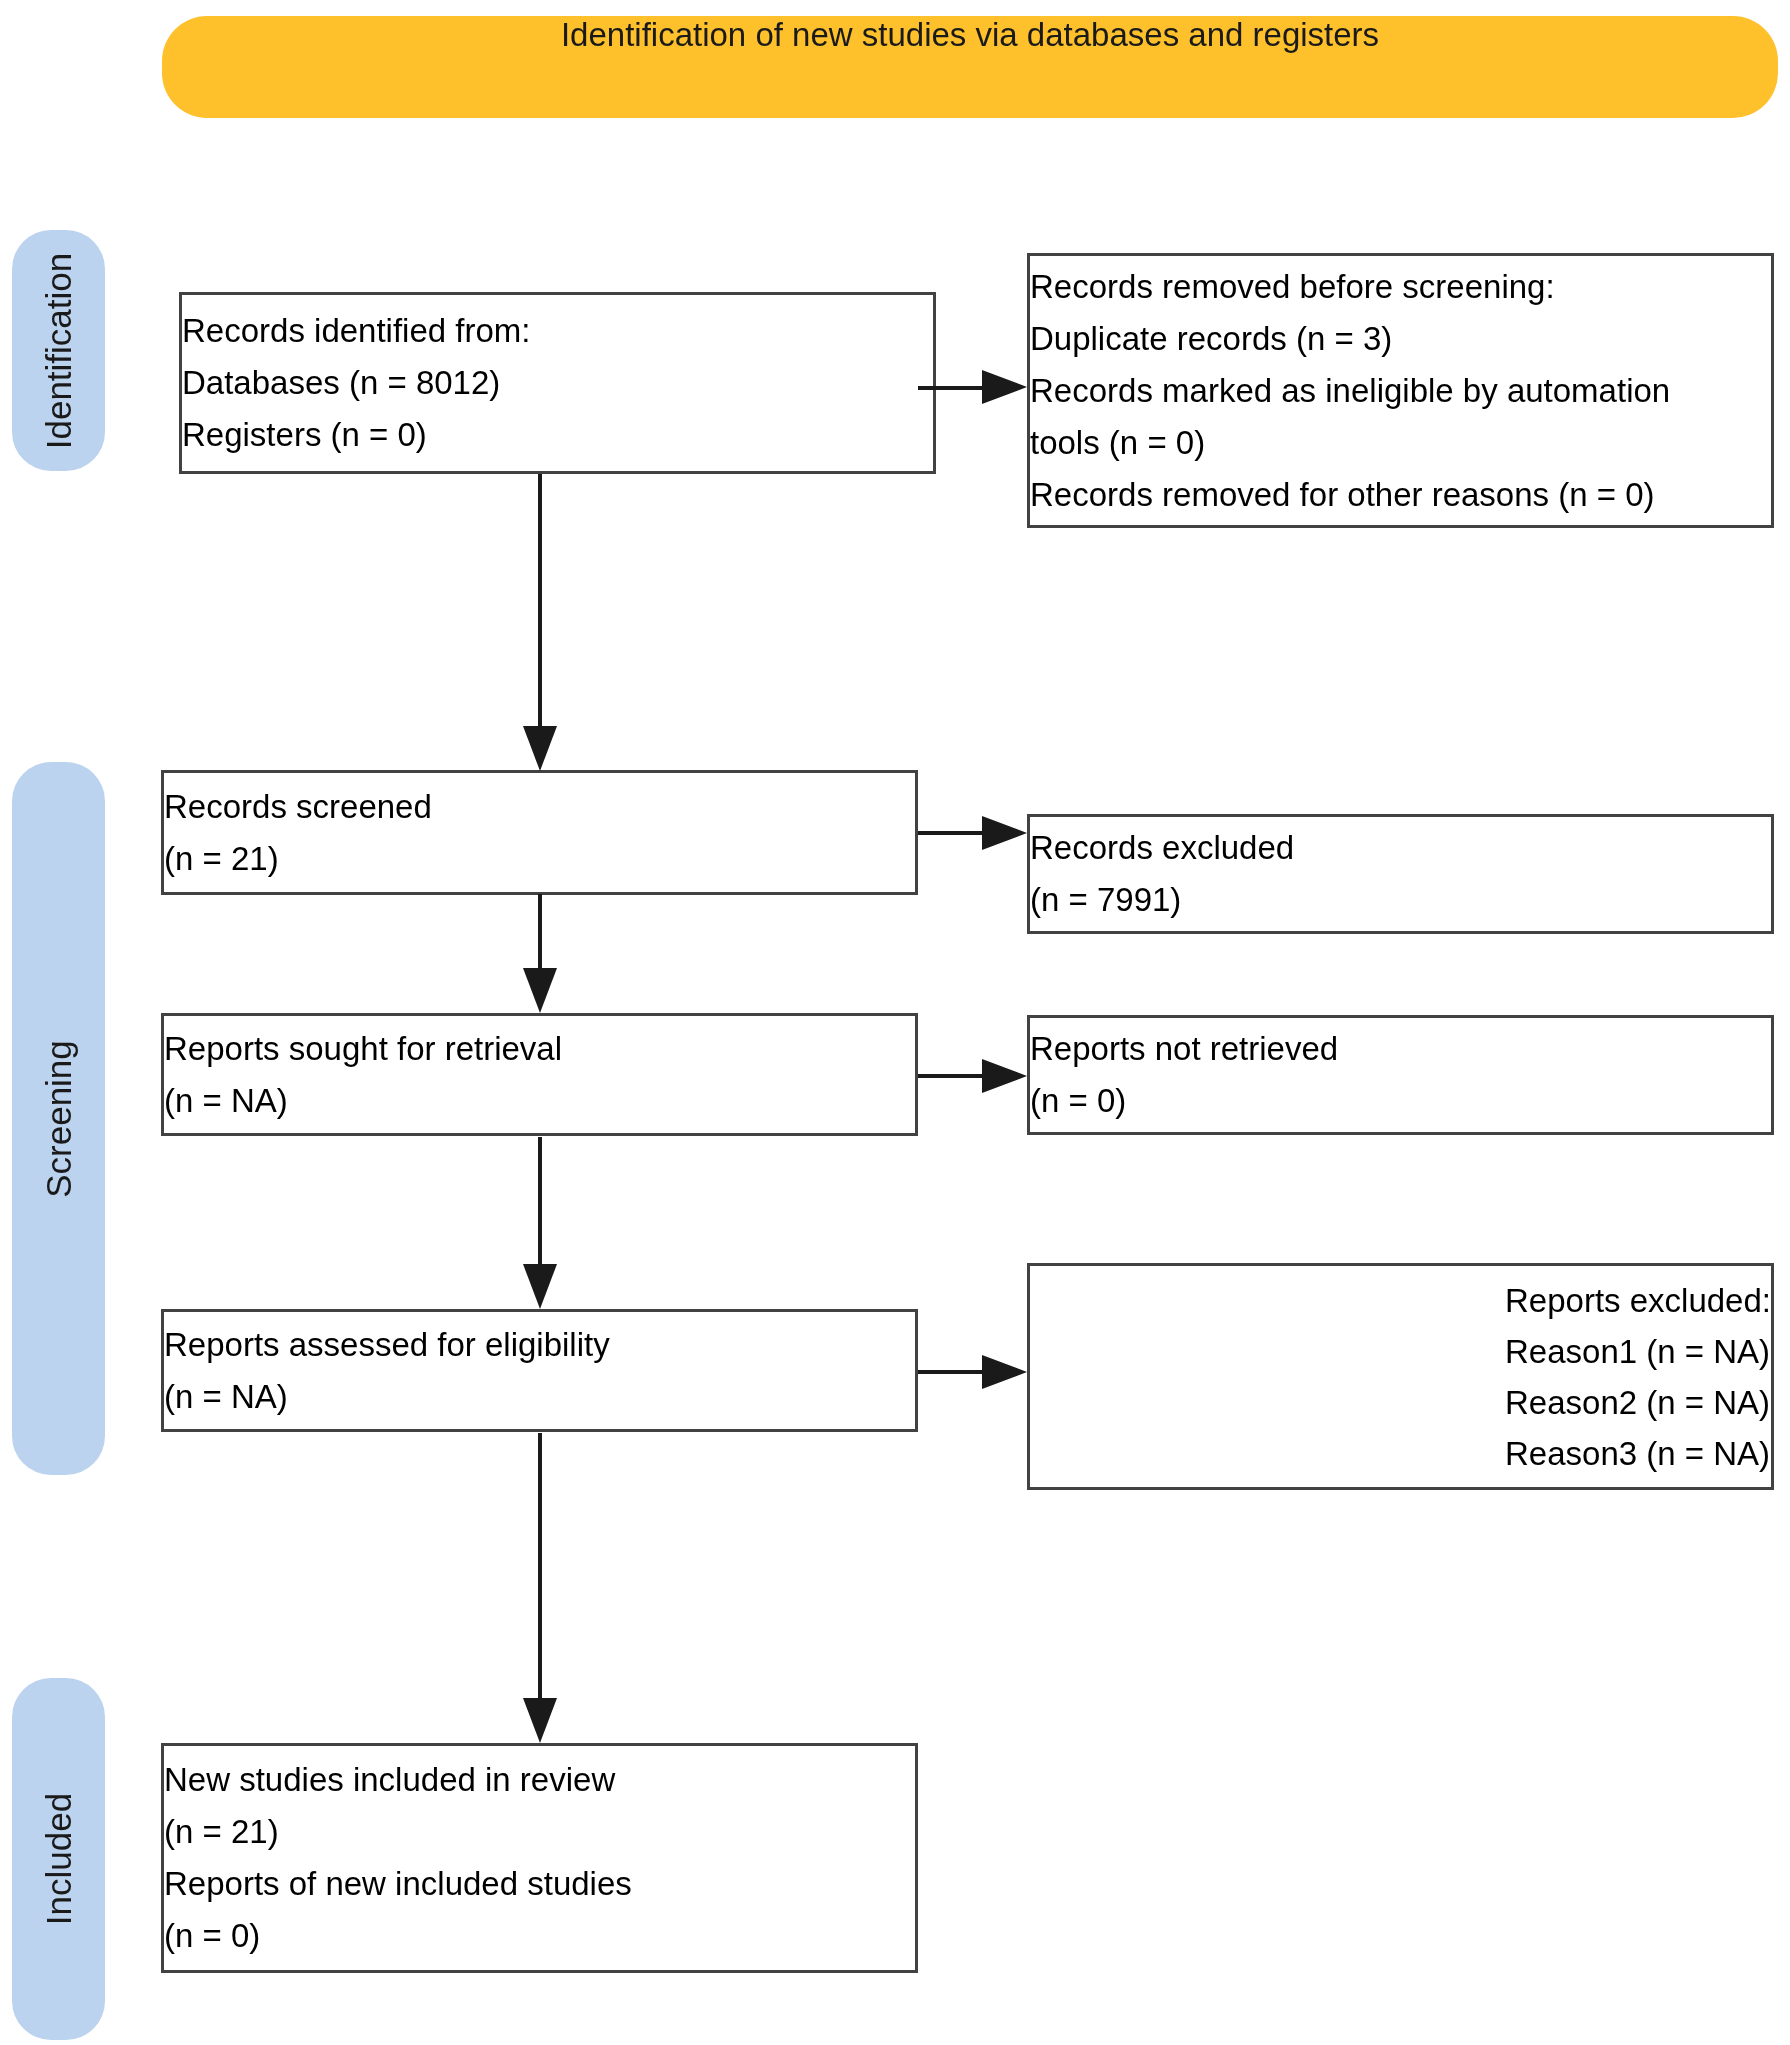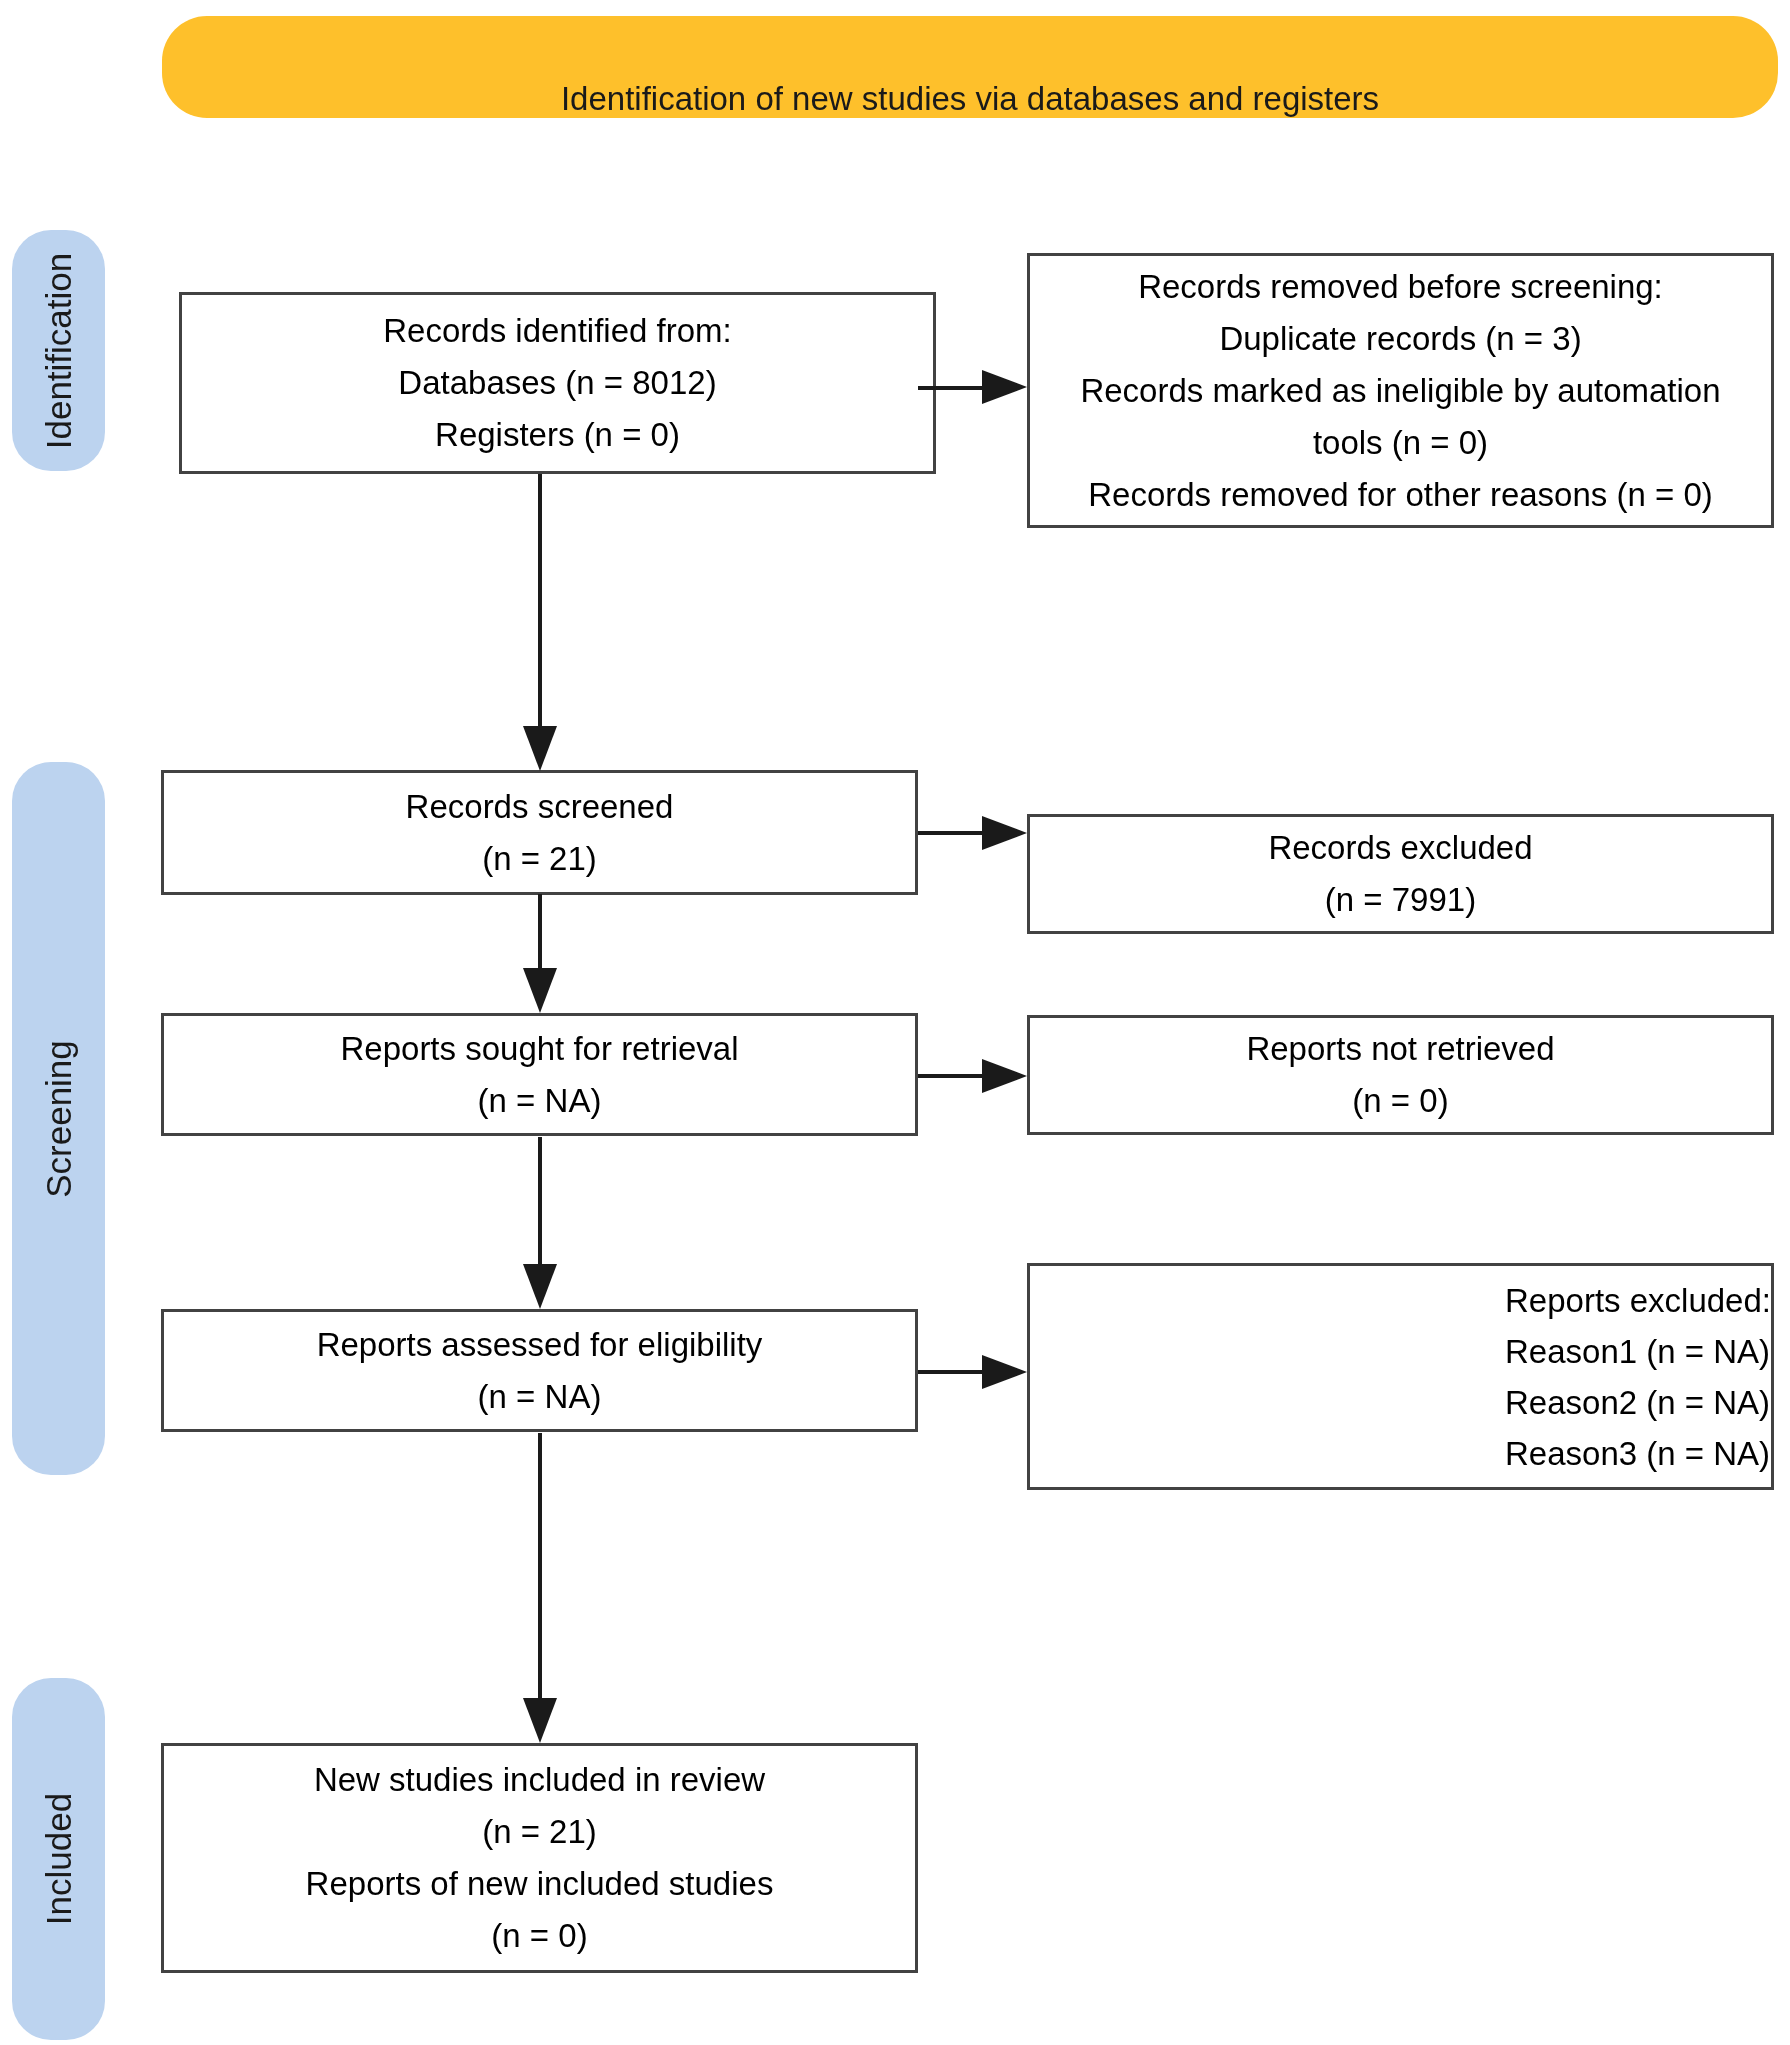--- a/index.html
+++ b/index.html
@@ -2,39 +2,39 @@
 <html style="--banner_bg: #FEC02B; --stage_bg: #BCD3EF; --box_border: #424242; --arrow: #1A1A1A;font-size:9px"><head>
 <meta charset="utf-8">
 <style>
   html,body{margin:0;padding:0;background:#ffffff;}
   body{font-family:"Liberation Sans", sans-serif;color:#000;}
   .stage{position:relative;width:1791px;height:2046px;background:#fff;overflow:hidden;}
 
   .banner{
     position:absolute;left:162px;top:15.7px;width:1616px;height:102px;
     background:var(--banner_bg,#FEC02B);border-radius:45px;
-    display:flex;align-items:flex-end;justify-content:center;
+    display:flex;align-items:flex-start;justify-content:center;
     font-size:33px;color:#1a1a1a;
   }
 
   .pill{
     position:absolute;left:12.3px;width:93px;
     background:var(--stage_bg,#BCD3EF);border-radius:39px;
     display:flex;align-items:center;justify-content:center;
     font-size:35px;color:#1a1a1a;
   }
   .pill span{transform:rotate(-90deg);white-space:nowrap;display:block;}
   .pill-identification{top:230px;height:241px;}
   .pill-screening{top:762px;height:713px;}
   .pill-included{top:1678px;height:362px;}
 
   .box{
     position:absolute;background:#fff;
     border:3.4px solid var(--box_border,#424242);
-    display:flex;flex-direction:column;align-items:center;justify-content:center;
+    display:flex;flex-direction:column;align-items:flex-start;justify-content:center;
     font-size:33px;line-height:52px;text-align:center;
     box-sizing:border-box;
   }
   .box .ln{white-space:nowrap;}
   .box.left-list{align-items:flex-end;}
   .box.left-list .lines{text-align:left;}
 
   .b-identified{left:161px;top:292px;width:757px;height:182px;margin-left:18px;}
   .b-removed{left:1027px;top:253px;width:747px;height:275px;}
   .b-screened{left:161px;top:770px;width:757px;height:125px;}

